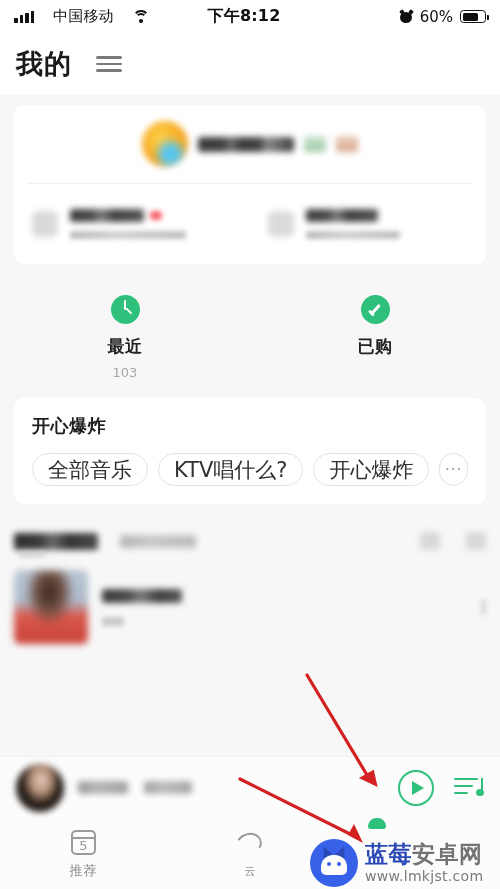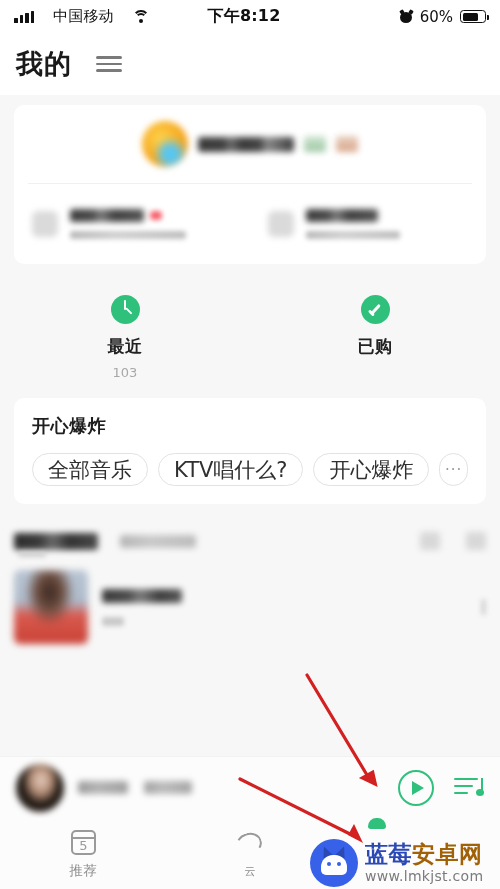--- a/index.html
+++ b/index.html
@@ -496,21 +496,21 @@
   .wm-logo .ear-r { right: 11px; transform: rotate(22deg); }
   .wm-logo .eye-l, .wm-logo .eye-r {
     position: absolute; top: 23px; width: 4px; height: 4px;
     border-radius: 50%; background: #3761e8;
   }
   .wm-logo .eye-l { left: 17px; }
   .wm-logo .eye-r { right: 17px; }
   .wm-text { display: flex; flex-direction: column; gap: 1px; }
   .wm-title { font-size: 23px; font-weight: 800; line-height: 1.05; letter-spacing: 0.5px; }
   .wm-title .b { color: #2b49b5; }
-  .wm-title .d { color: #a16207; }
+  .wm-title .d { color: #737373; }
   .wm-url { font-size: 14px; color: #7b7b7b; letter-spacing: 0.3px; }
 </style>
 </head>
 <body>
 
 <div class="phone">
 
   <div class="status-bar">
     <div class="sb-left">
       <div class="signal-bars">

